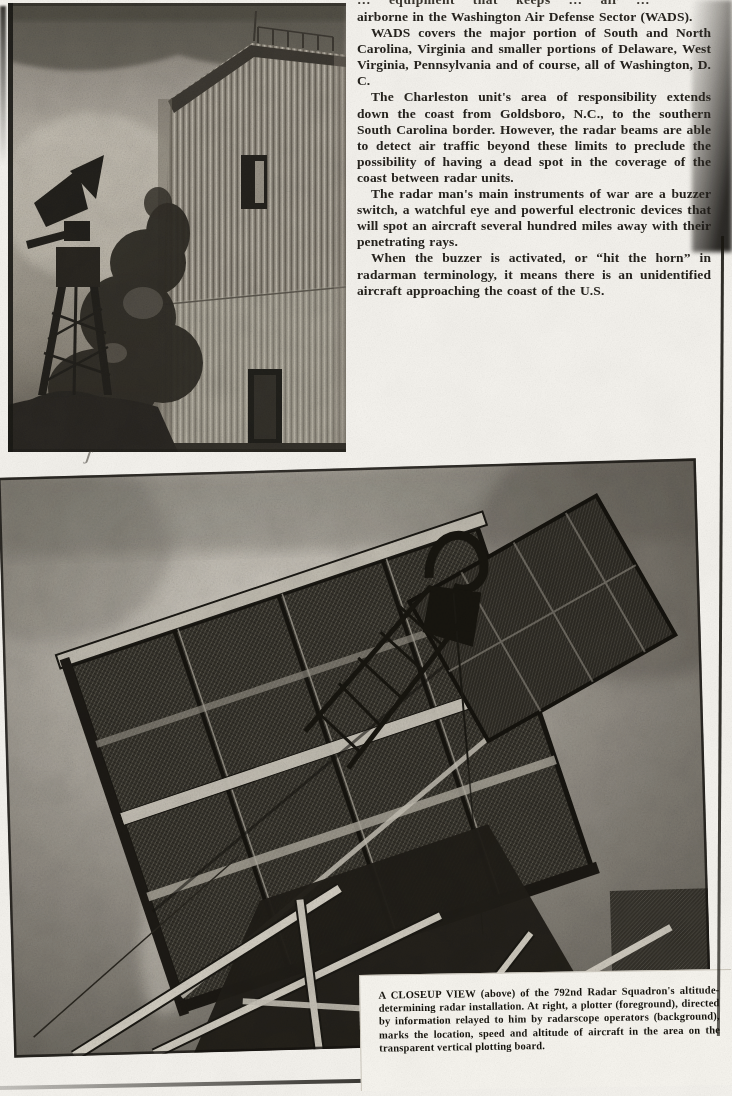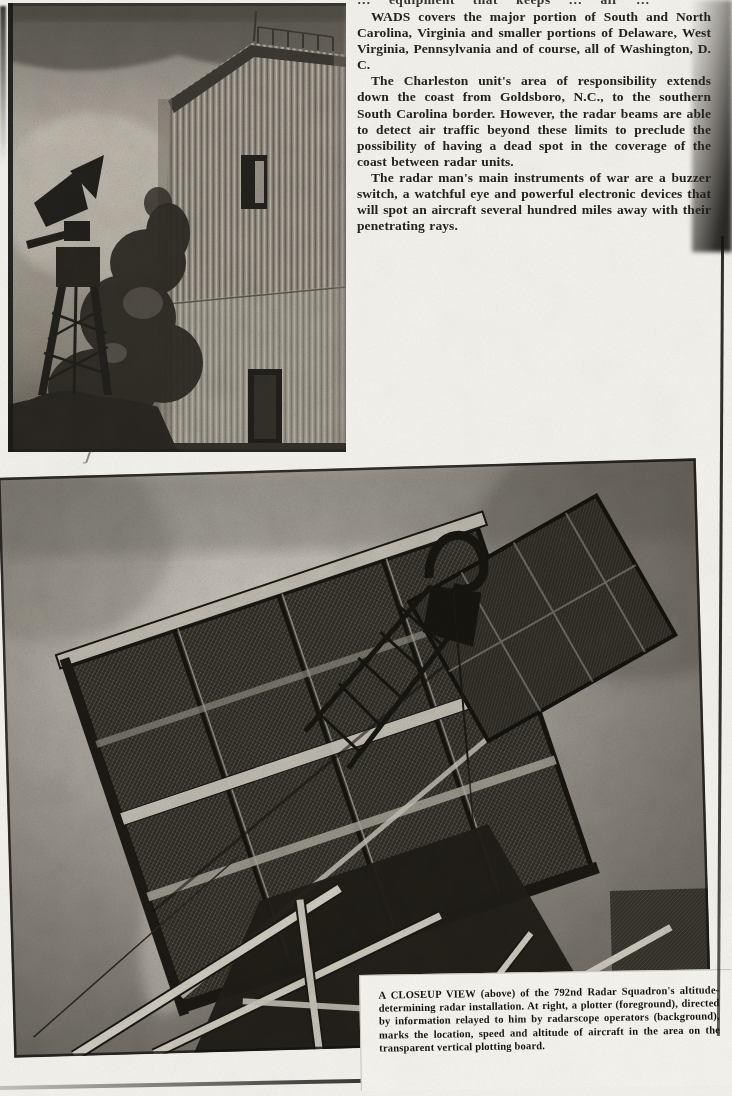--- a/index.html
+++ b/index.html
@@ -168,23 +168,25 @@
 
       <rect width="338" height="449" filter="url(#g1)" opacity=".28" style="mix-blend-mode:multiply"></rect>
       <rect width="338" height="449" filter="url(#g1c)" opacity=".18" style="mix-blend-mode:multiply"></rect>
     </svg>
   </div>
 
   <div class="article">
     <div class="clipped-line">
       <span>… equipment that keeps … air …</span>
     </div>
+    <p class="no-indent">airborne in the Washington Air Defense Sector (WADS).</p>
     <p>WADS covers the major portion of South and North Carolina, Virginia and smaller portions of Delaware, West Virginia, Pennsylvania and of course, all of Washington, D. C.</p>
     <p>The Charleston unit's area of responsibility extends down the coast from Goldsboro, N.C., to the southern South Carolina border. However, the radar beams are able to detect air traffic beyond these limits to preclude the possibility of having a dead spot in the coverage of the coast between radar units.</p>
     <p>The radar man's main instruments of war are a buzzer switch, a watchful eye and powerful electronic devices that will spot an aircraft several hundred miles away with their penetrating rays.</p>
+    <p>When the buzzer is activated, or “hit the horn” in radarman terminology, it means there is an unidentified aircraft approaching the coast of the U.S.</p>
   </div>
 
   <div class="photo-bottom">
     <svg width="698" height="580" viewBox="0 0 698 580">
       <defs>
         <radialGradient id="sky2" cx="38%" cy="28%" r="80%">
           <stop offset="0" stop-color="#d9d4ca"></stop>
             <stop offset=".35" stop-color="#b9b4aa"></stop>
           <stop offset=".65" stop-color="#948f86"></stop>
             <stop offset="1" stop-color="#716d64"></stop>

